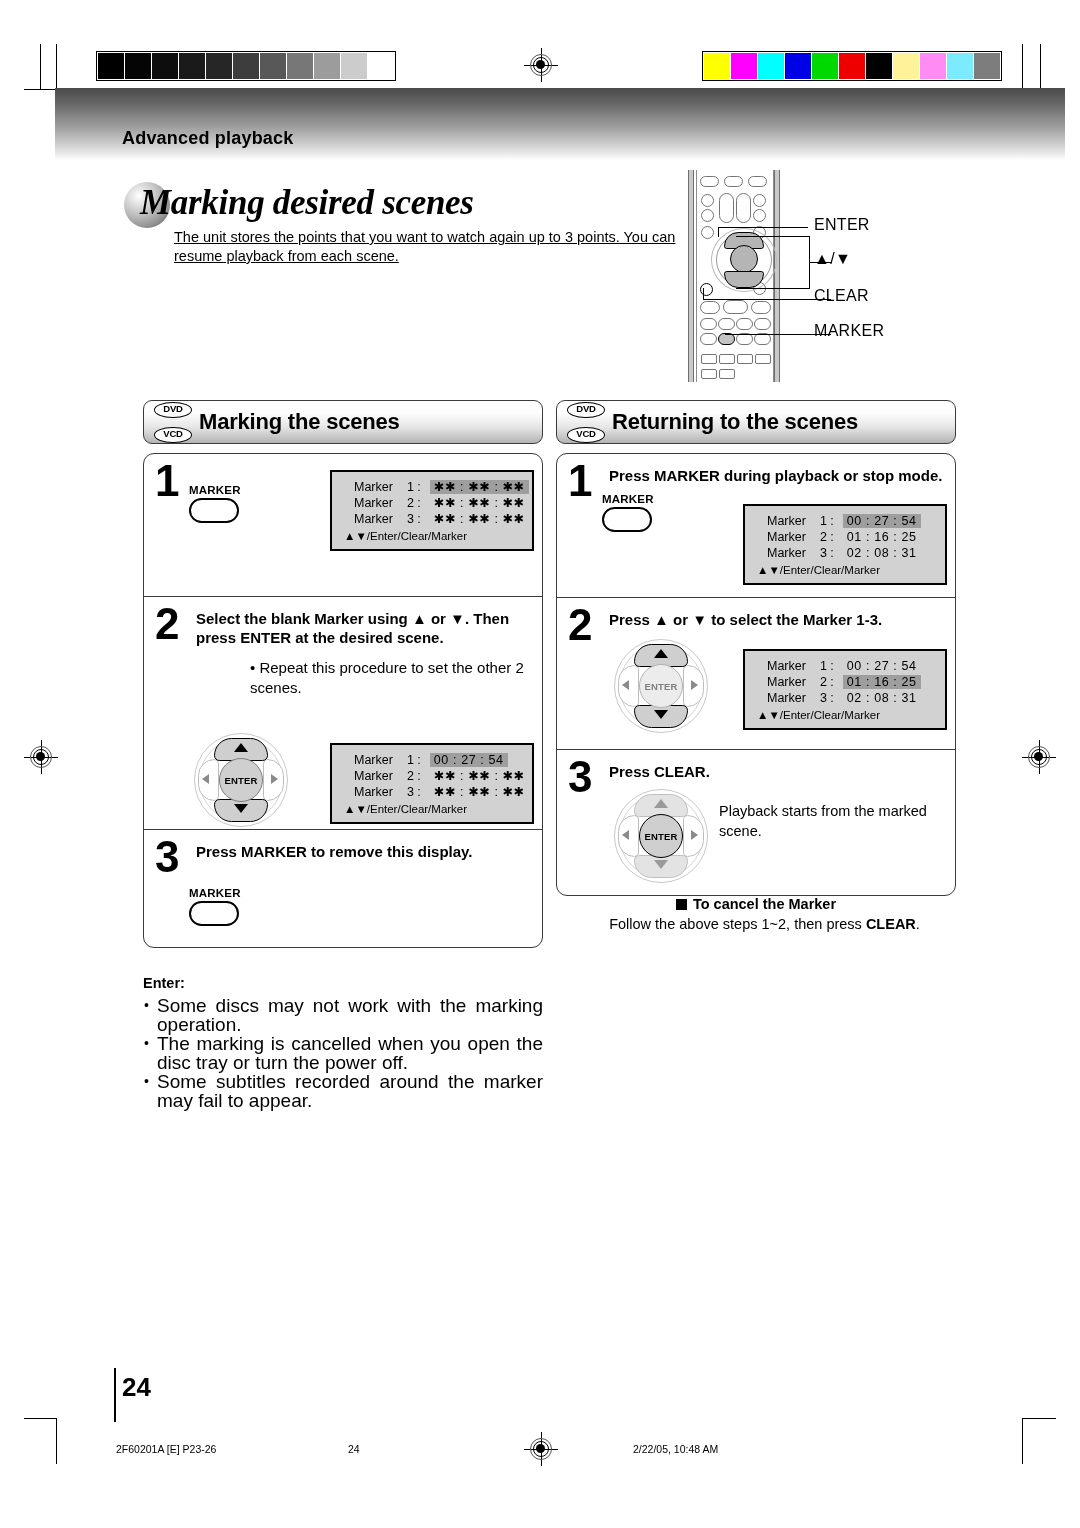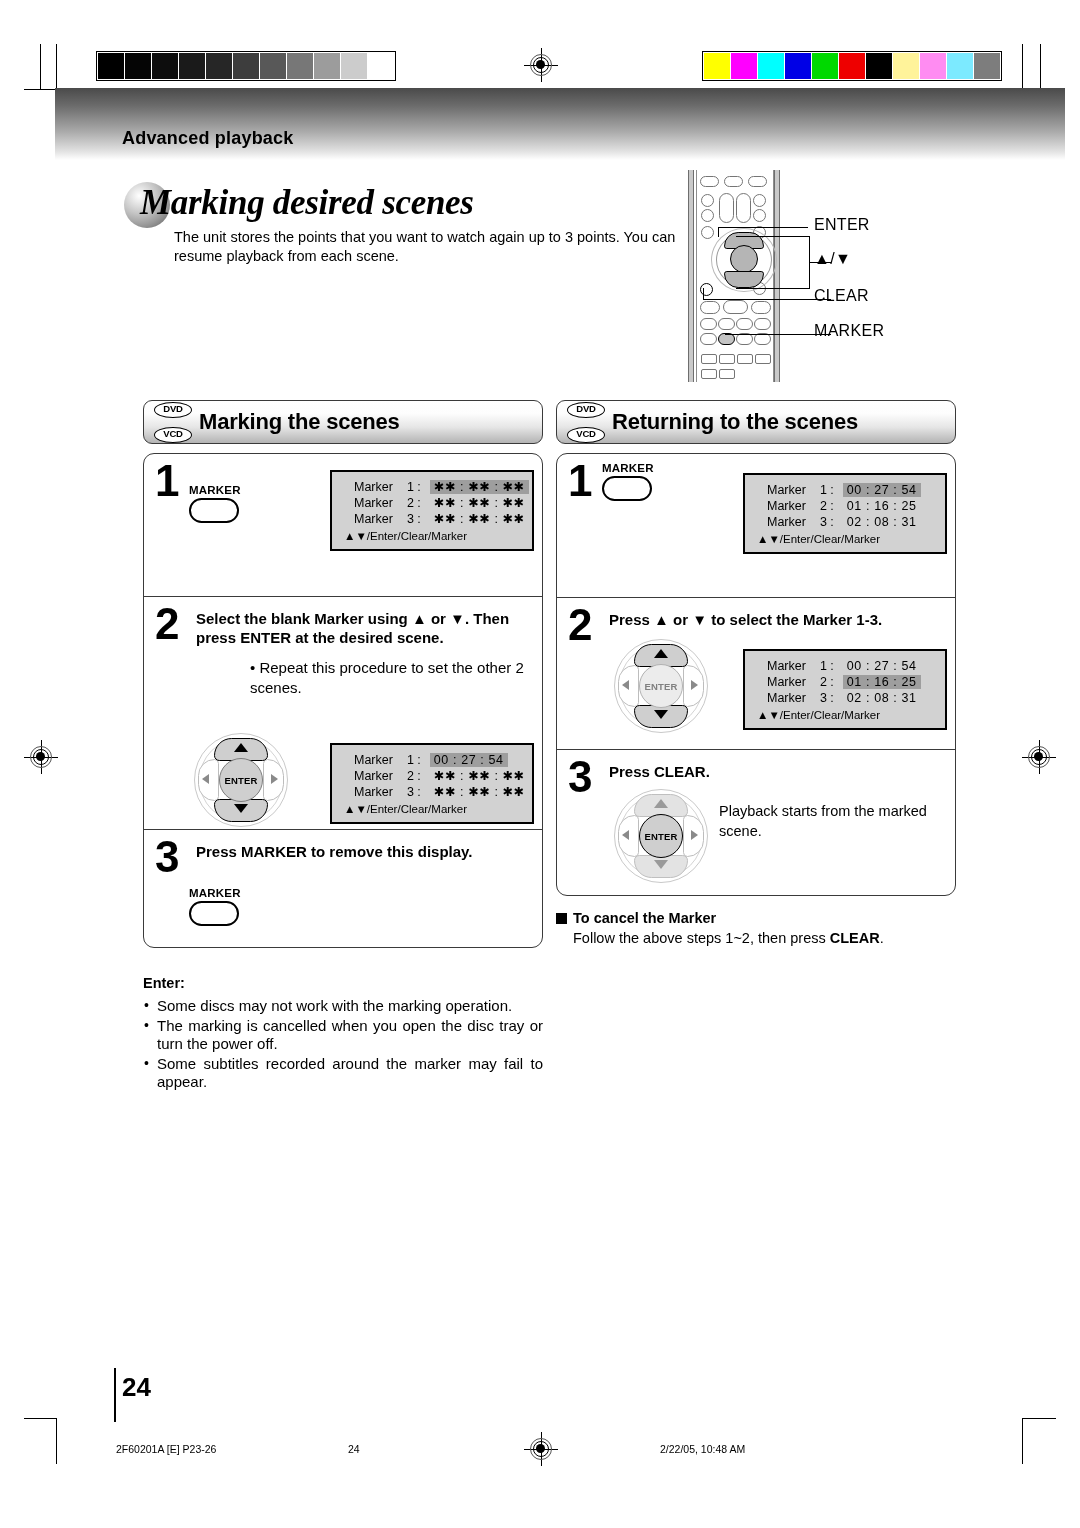--- a/index.html
+++ b/index.html
@@ -38,21 +38,21 @@
   #title-ball{
     position:absolute;left:124px;top:182px;width:46px;height:46px;border-radius:50%;
     background:radial-gradient(circle at 33% 30%, #ffffff 0%, #e8e8e8 16%, #c2c2c2 42%, #9a9a9a 66%, #6f6f6f 88%, #555 100%);
   }
   #page-title{
     position:absolute;left:140px;top:183px;
     font-family:"Liberation Serif", serif;font-style:italic;font-weight:bold;
     font-size:35px;letter-spacing:-0.3px;white-space:nowrap;
   }
   #intro-text{
-    position:absolute;left:174px;top:228px;width:520px;font-size:14.5px;line-height:19px;
+    position:absolute;left:174px;top:228px;width:520px;font-size:14.5px;line-height:19px;text-decoration:underline;
   }
 
   
   #remote-figure{position:absolute;left:688px;top:170px;width:300px;height:215px;}
   #remote-body{position:absolute;left:0px;top:0px;width:92px;height:212px;background:#fff;}
   .rm-rail{position:absolute;top:0;width:4px;height:212px;background:#c9c9c9;border-left:1px solid #6e6e6e;border-right:1px solid #6e6e6e;}
   .rm-face{position:absolute;left:8px;top:0;width:76px;height:212px;background:#ffffff;border-left:1px solid #8d8d8d;border-right:1px solid #8d8d8d;}
   .k{position:absolute;border:1.2px solid #757575;border-radius:40px;background:#fff;}
   #dpad-ill{position:absolute;left:14px;top:58px;width:64px;height:62px;}
   #dpad-ill .ring{position:absolute;left:0;top:0;width:64px;height:62px;border:1.3px solid #b9b9b9;border-radius:50%;}
@@ -140,30 +140,30 @@
   .cancel-block{position:absolute;}
   .cancel-title{font-size:14.5px;font-weight:bold;}
   .cancel-title .sq{display:inline-block;width:11px;height:11px;background:#000;margin-right:6px;vertical-align:-1px;}
   .cancel-text{font-size:14.5px;margin-top:4px;margin-left:17px;}
   .cancel-text b{font-weight:bold;}
 
   
   #notes{position:absolute;left:143px;top:975px;width:400px;}
   #notes .nt-title{font-size:14.5px;font-weight:bold;}
   #notes ul{list-style:none;margin:6px 0 0 0;padding:0;}
-  #notes li{position:relative;padding-left:14px;font-size:15px;line-height:18.5px;margin-bottom:1px;text-align:justify;}
+  #notes li{position:relative;padding-left:14px;font-size:19px;line-height:18.5px;margin-bottom:1px;text-align:justify;}
   #notes li:before{content:"\2022";position:absolute;left:1px;top:-1px;font-size:14px;}
 
   
   #folio-rule{position:absolute;left:114px;top:1368px;width:2px;height:54px;background:#000;}
   #folio{position:absolute;left:122px;top:1372px;font-size:26px;font-weight:bold;}
   .fbar{position:absolute;font-size:10.5px;font-family:"Liberation Sans",sans-serif;color:#000;}
   #foot-file{left:116px;top:1443px;}
   #foot-page{left:348px;top:1443px;}
-  #foot-date{left:660px;top:1443px;}
+  #foot-date{left:633px;top:1443px;}
 </style>
 </head>
 <body>
 
 <div id="print-strip">
   <div class="reg-v" style="left:40px;top:44px;height:46px;"></div>
   <div class="reg-v" style="left:56px;top:44px;height:46px;"></div>
   <div class="reg-h" style="left:24px;top:89px;width:32px;"></div>
 
   <div class="reg-v" style="left:1022px;top:44px;height:46px;"></div>
@@ -417,20 +417,21 @@
         <div class="badge">DVD</div>
         <div class="badge">VCD</div>
       </div>
       <div class="sec-title">Returning to the scenes</div>
     </div>
 
     <div class="panel">
 
       <div class="step" style="height:143px;">
         <div class="step-num">1</div>
+        <div class="step-head">Press MARKER during playback or stop mode.</div>
         <div class="step-body">
           <div class="marker-key" style="left:45px;top:8px;">
             <div class="mk-label">MARKER</div>
             <div class="mk-btn"></div>
           </div>
           <div class="osd" style="left:186px;top:19px;width:200px;">
             <table>
               <tbody>
                   <tr>
                 <td class="lbl">Marker</td>
@@ -512,21 +513,21 @@
             <div class="tri tri-l"></div>
             <div class="tri tri-r"></div>
             <div class="enter">ENTER</div>
           </div>
           <div style="position:absolute;left:162px;top:20px;width:215px;font-size:14.5px;line-height:20px;">Playback starts from the marked scene.</div>
         </div>
       </div>
 
     </div>
 
-    <div class="cancel-block" style="position:relative;margin-top:14px;">
+    <div class="cancel-block" style="position:relative;text-align:center;">
       <div class="cancel-title">
         <span class="sq"></span><span>To cancel the Marker</span>
       </div>
       <div class="cancel-text">
         <span>Follow the above steps 1~2, then press </span><b>CLEAR</b><span>.</span>
       </div>
     </div>
   </div>
 
 </div>

